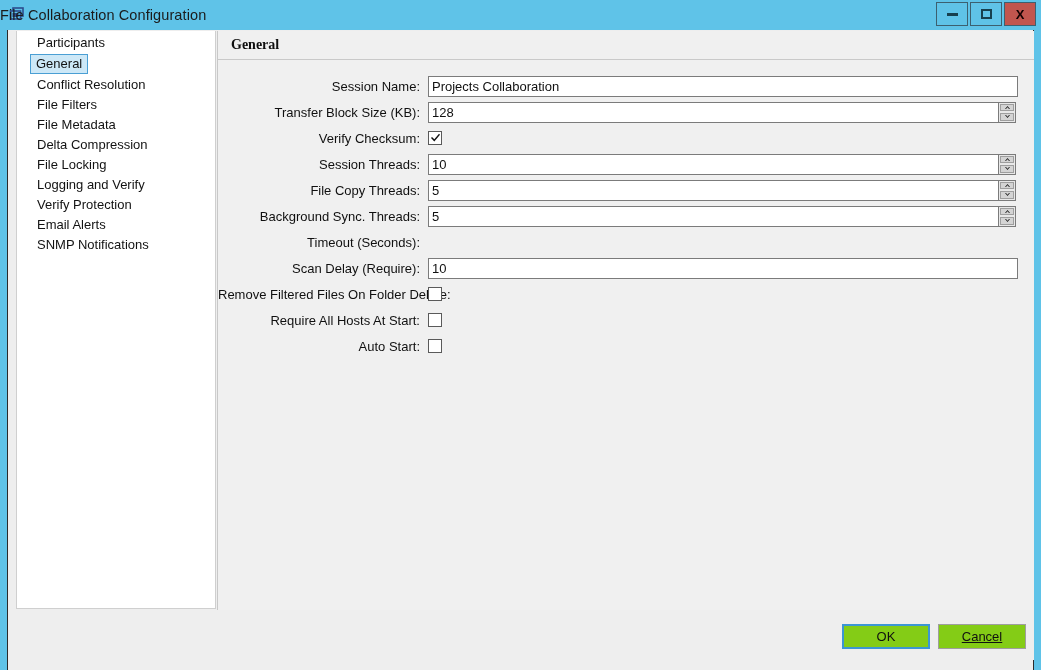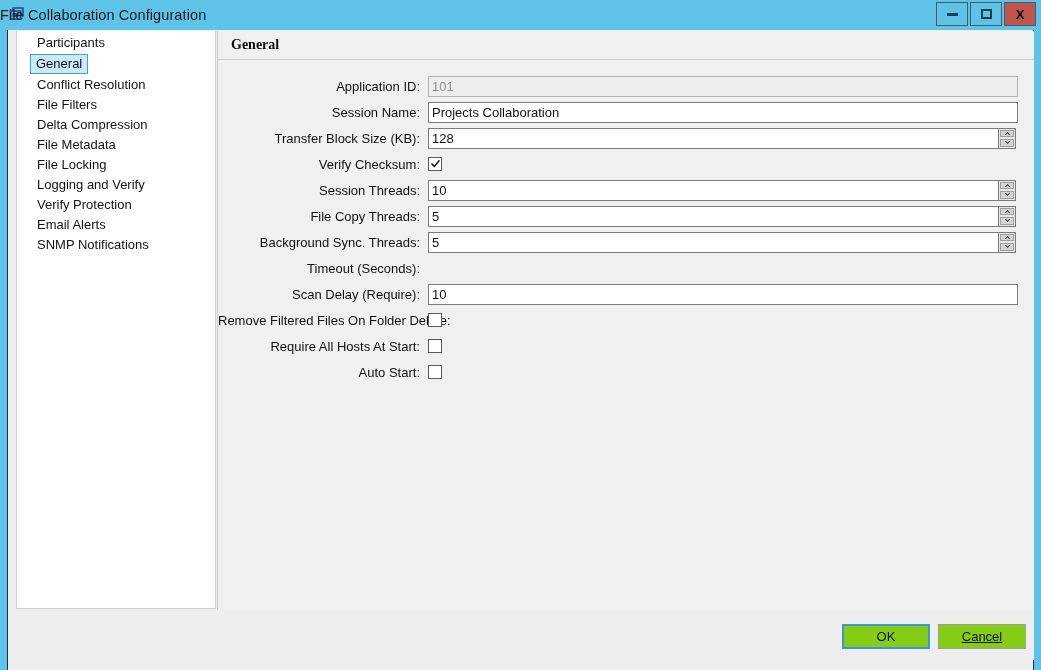--- a/index.html
+++ b/index.html
@@ -320,42 +320,36 @@
     </div>
   </div>
 
   <div class="client">
 
     <div class="navlist">
       <div class="navrow"><span class="navitem">Participants</span></div>
       <div class="navrow"><span class="navitem selected">General</span></div>
       <div class="navrow"><span class="navitem">Conflict Resolution</span></div>
       <div class="navrow"><span class="navitem">File Filters</span></div>
+      <div class="navrow"><span class="navitem">File Metadata</span></div>
       <div class="navrow"><span class="navitem">Delta Compression</span></div>
-      <div class="navrow"><span class="navitem">File Metadata</span></div>
       <div class="navrow"><span class="navitem">File Locking</span></div>
       <div class="navrow"><span class="navitem">Logging and Verify</span></div>
       <div class="navrow"><span class="navitem">Verify Protection</span></div>
       <div class="navrow"><span class="navitem">Email Alerts</span></div>
       <div class="navrow"><span class="navitem">SNMP Notifications</span></div>
     </div>
 
     <div class="content">
       <div class="content-header">General</div>
       <div class="content-sep"></div>
 
       <div class="content-body">
         <div class="form">
 
-          <div class="row">
-            <div class="lbl">Application ID:</div>
-            <div class="fieldwrap">
-              <input class="txt wide disabled" type="text" readonly="" value="101" style="">
-            </div>
-          </div>
 
           <div class="row">
             <div class="lbl">Session Name:</div>
             <div class="fieldwrap">
               <input class="txt wide" type="text" value="Projects Collaboration" style="">
             </div>
           </div>
 
           <div class="row">
             <div class="lbl">Transfer Block Size (KB):</div>

